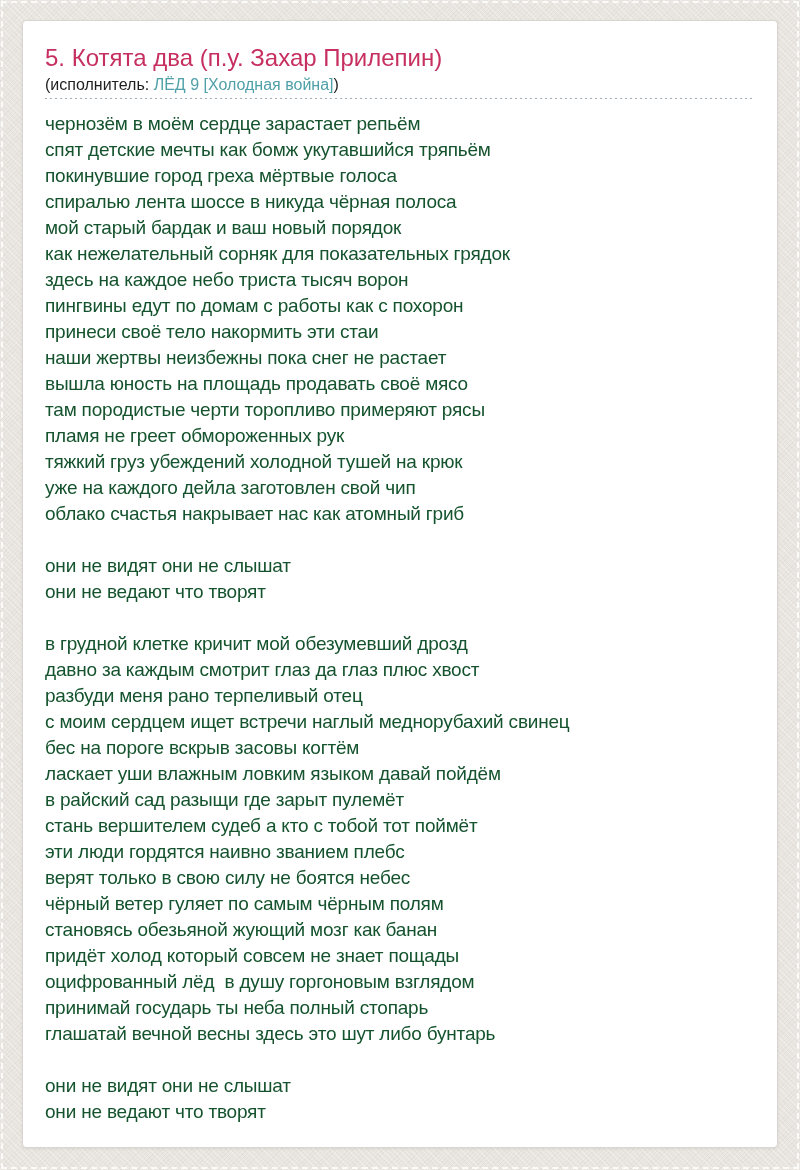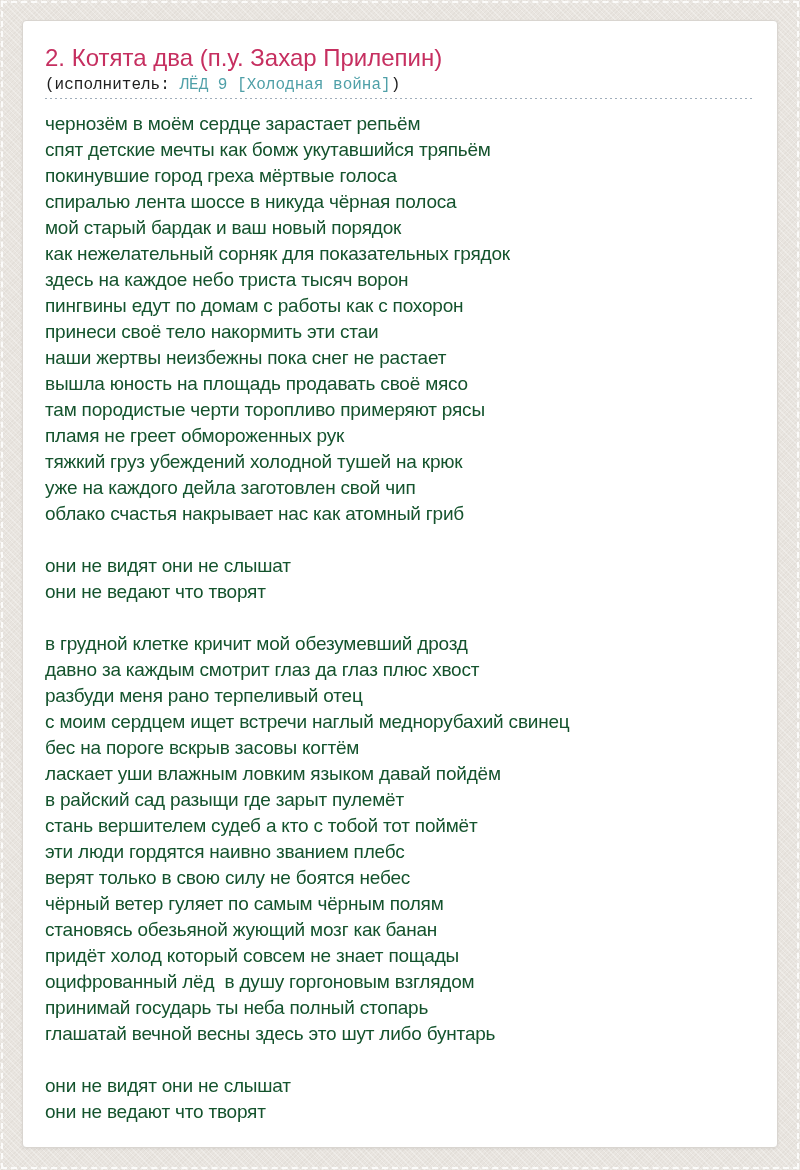--- a/index.html
+++ b/index.html
@@ -44,21 +44,20 @@
     font-weight: 400;
     line-height: 30px;
     color: #c62f60;
     letter-spacing: 0;
   }
   .artist-line {
     margin-top: 2px;
     font-size: 16px;
     line-height: 20px;
     color: #1e1e1e;
-    font-family: Liberation Mono, monospace;
   }
   .artist-link {
     color: #4fa0a8;
     text-decoration: none;
     cursor: pointer;
   }
   .dotted-separator {
     margin-top: 3px;
     height: 2px;
     background-image: repeating-linear-gradient(to right, #9fadba 0 2px, transparent 2px 5px);
@@ -74,21 +73,21 @@
     white-space: pre-wrap;
     letter-spacing: -0.2px;
   }
 </style>
 </head>
 <body>
 
 <div class="page-edge"></div>
 
 <div class="card">
-  <h1 class="song-title">2. Котята два (п.у. Захар Прилепин)</h1>
+  <h1 class="song-title">5. Котята два (п.у. Захар Прилепин)</h1>
 
   <div class="artist-line"><span>(исполнитель: </span><a class="artist-link">ЛЁД 9 [Холодная война]</a><span>)</span></div>
 
   <div class="dotted-separator"></div>
 
   <div class="lyrics">чернозём в моём сердце зарастает репьём
 спят детские мечты как бомж укутавшийся тряпьём
 покинувшие город греха мёртвые голоса
 спиралью лента шоссе в никуда чёрная полоса
 мой старый бардак и ваш новый порядок

